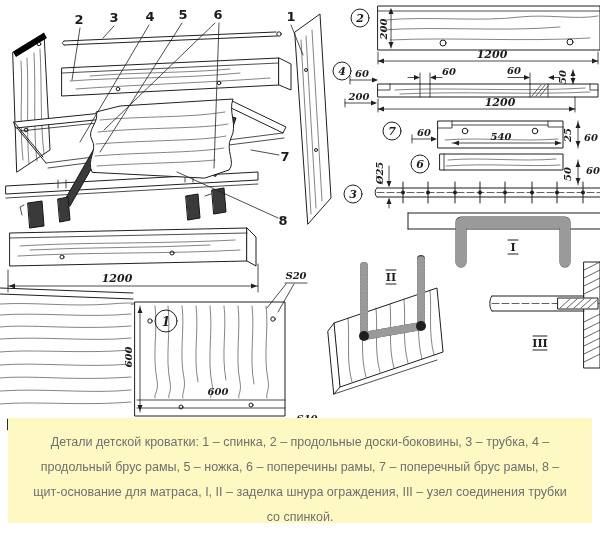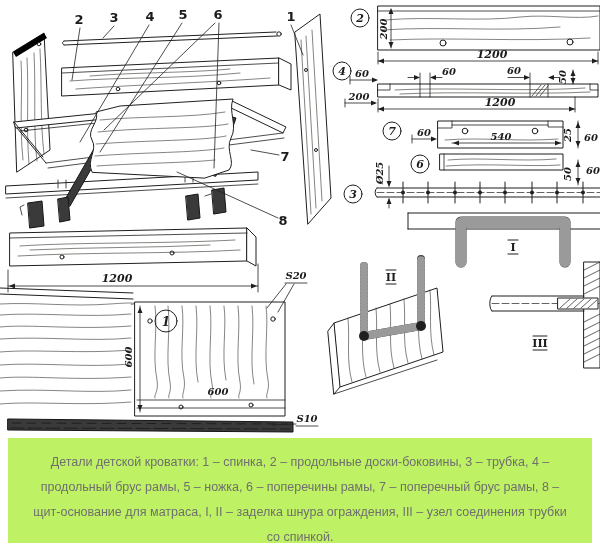--- a/index.html
+++ b/index.html
@@ -17,21 +17,21 @@
   .cordtex{stroke:#9a9a9a;stroke-width:11;stroke-dasharray:1.2 2.6;}
   .cord2{stroke:#3f3f3f;stroke-width:8;}
   .cordtex2{stroke:#9a9a9a;stroke-width:8;stroke-dasharray:1.1 2.4;}
   .h{stroke-width:.7;}
   text{stroke:none;fill:#1b1b1b;}
   .callout{font:bold 13px "DejaVu Sans",sans-serif;text-anchor:middle;}
   .dim{font:italic bold 10px "DejaVu Serif",serif;text-anchor:middle;}
   .dimlg{font:italic bold 11px "DejaVu Serif",serif;text-anchor:middle;}
   .badge-t{font:italic bold 11px "DejaVu Serif",serif;text-anchor:middle;}
   .sec{font:bold 11px "DejaVu Serif",serif;text-anchor:middle;}
-  .caption{position:absolute;left:8px;top:438px;width:584px;height:105px;background:#bef264;}
+  .caption{position:absolute;left:8px;top:418px;width:584px;height:105px;background:#fef9c3;}
   .caption p{margin:12px 18px 0 18px;text-align:center;color:#6f6f6f;
              font-size:12.5px;line-height:25px;}
 </style>
 </head>
 <body>
 
 <div class="page">
 <svg width="600" height="438" viewBox="0 0 600 438">
 
   <g>

